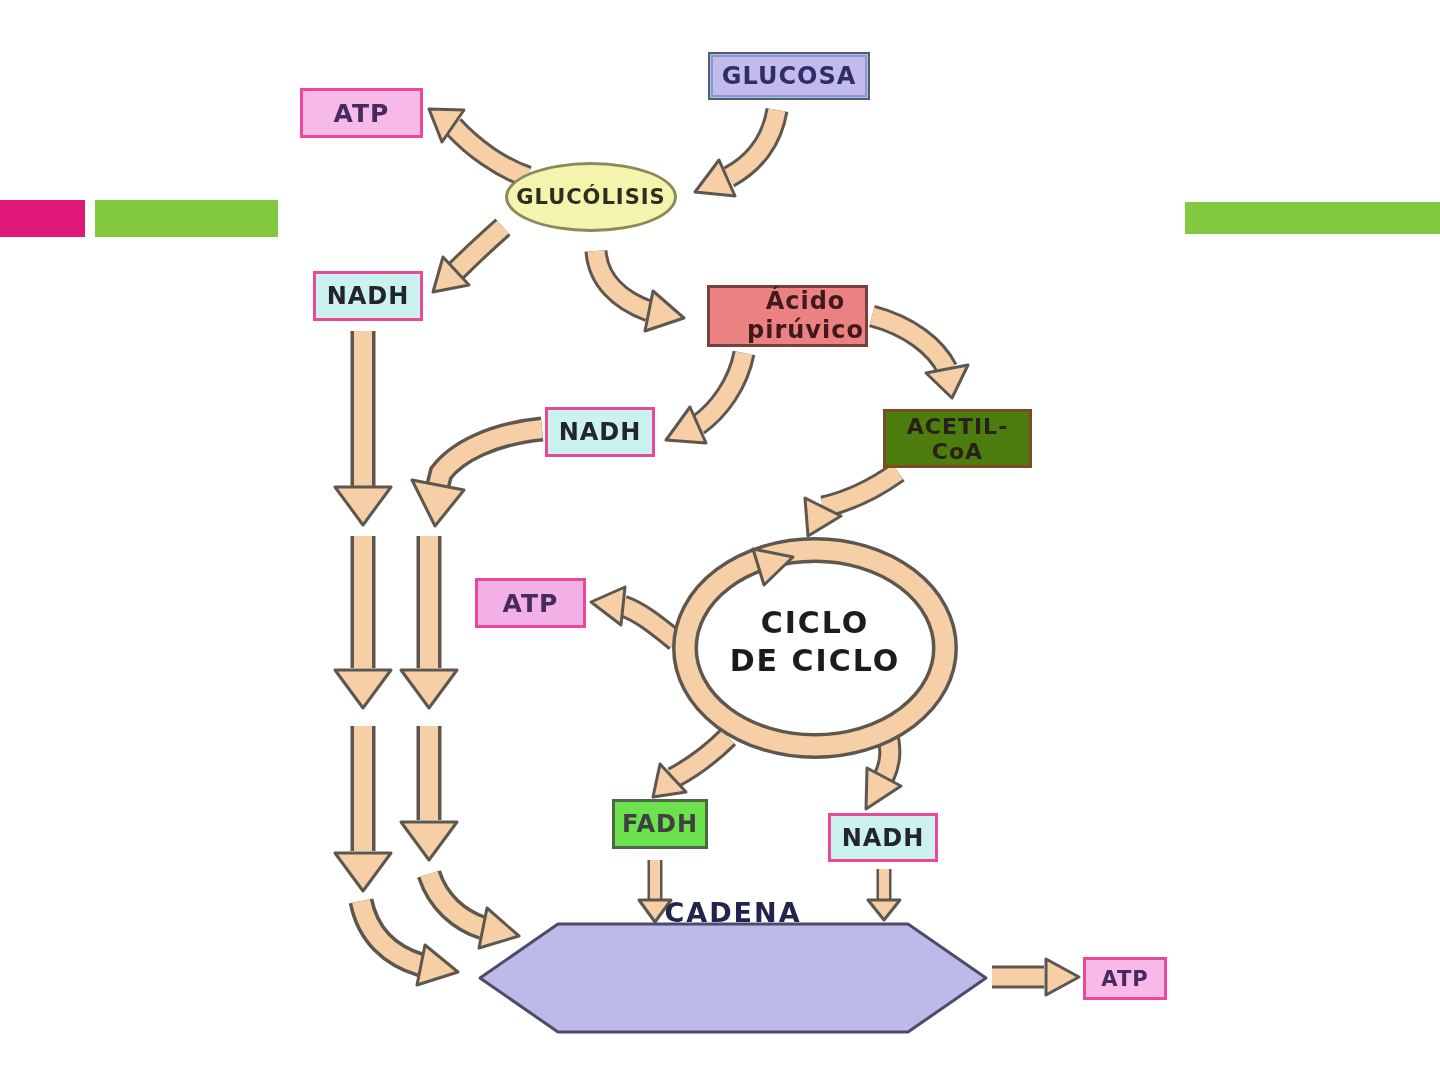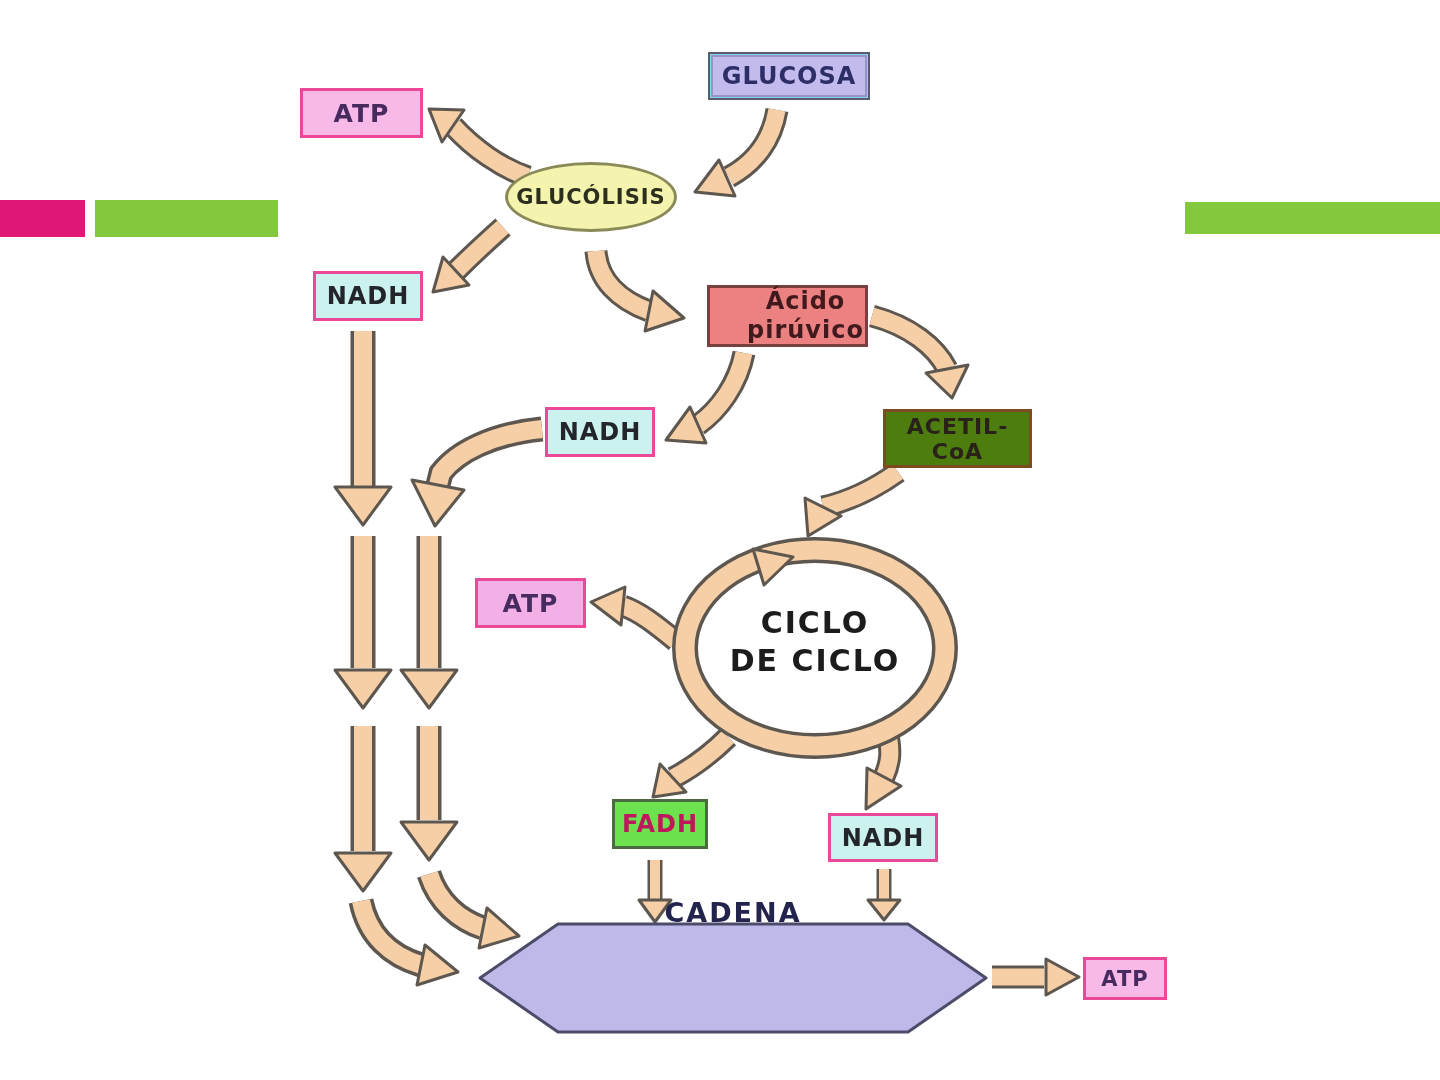--- a/index.html
+++ b/index.html
@@ -28,21 +28,21 @@
   #n-glucolisis{left:505px;top:162px;width:172px;height:70px;border-radius:50%;
                 border-color:#8a8a58;font-size:21px;color:#2c2e1e;}
   #n-nadh1{left:313px;top:271px;width:110px;height:50px;font-size:24px;}
   #n-acido{left:707px;top:285px;width:161px;height:62px;border-color:#76413f;
            font-size:24px;line-height:1.2;color:#40191c;padding-left:36px;}
   #n-nadh2{left:545px;top:407px;width:110px;height:50px;font-size:24px;}
   #n-acetil{left:883px;top:409px;width:149px;height:59px;border-color:#7c4c20;
             font-size:22px;color:#2a2218;}
   #n-atp2{left:475px;top:578px;width:111px;height:50px;font-size:25px;color:#472b5e;}
   #n-fadh{left:612px;top:799px;width:96px;height:50px;border-color:#4c6a42;
-          font-size:24px;color:#be185d;}
+          font-size:24px;color:#404040;}
   #n-nadh3{left:828px;top:813px;width:110px;height:49px;font-size:24px;}
   #n-atp3{left:1083px;top:957px;width:84px;height:43px;font-size:21px;color:#472b5e;}
   .free-label{position:absolute;z-index:4;font-weight:bold;text-align:center;
               letter-spacing:2px;line-height:1.25;}
   #t-krebs{left:705px;top:604px;width:220px;font-size:30px;color:#1c1c1c;}
   #t-cadena{left:533px;top:896px;width:400px;font-size:27px;color:#23244d;}
 </style>
 </head>
 <body>
 

